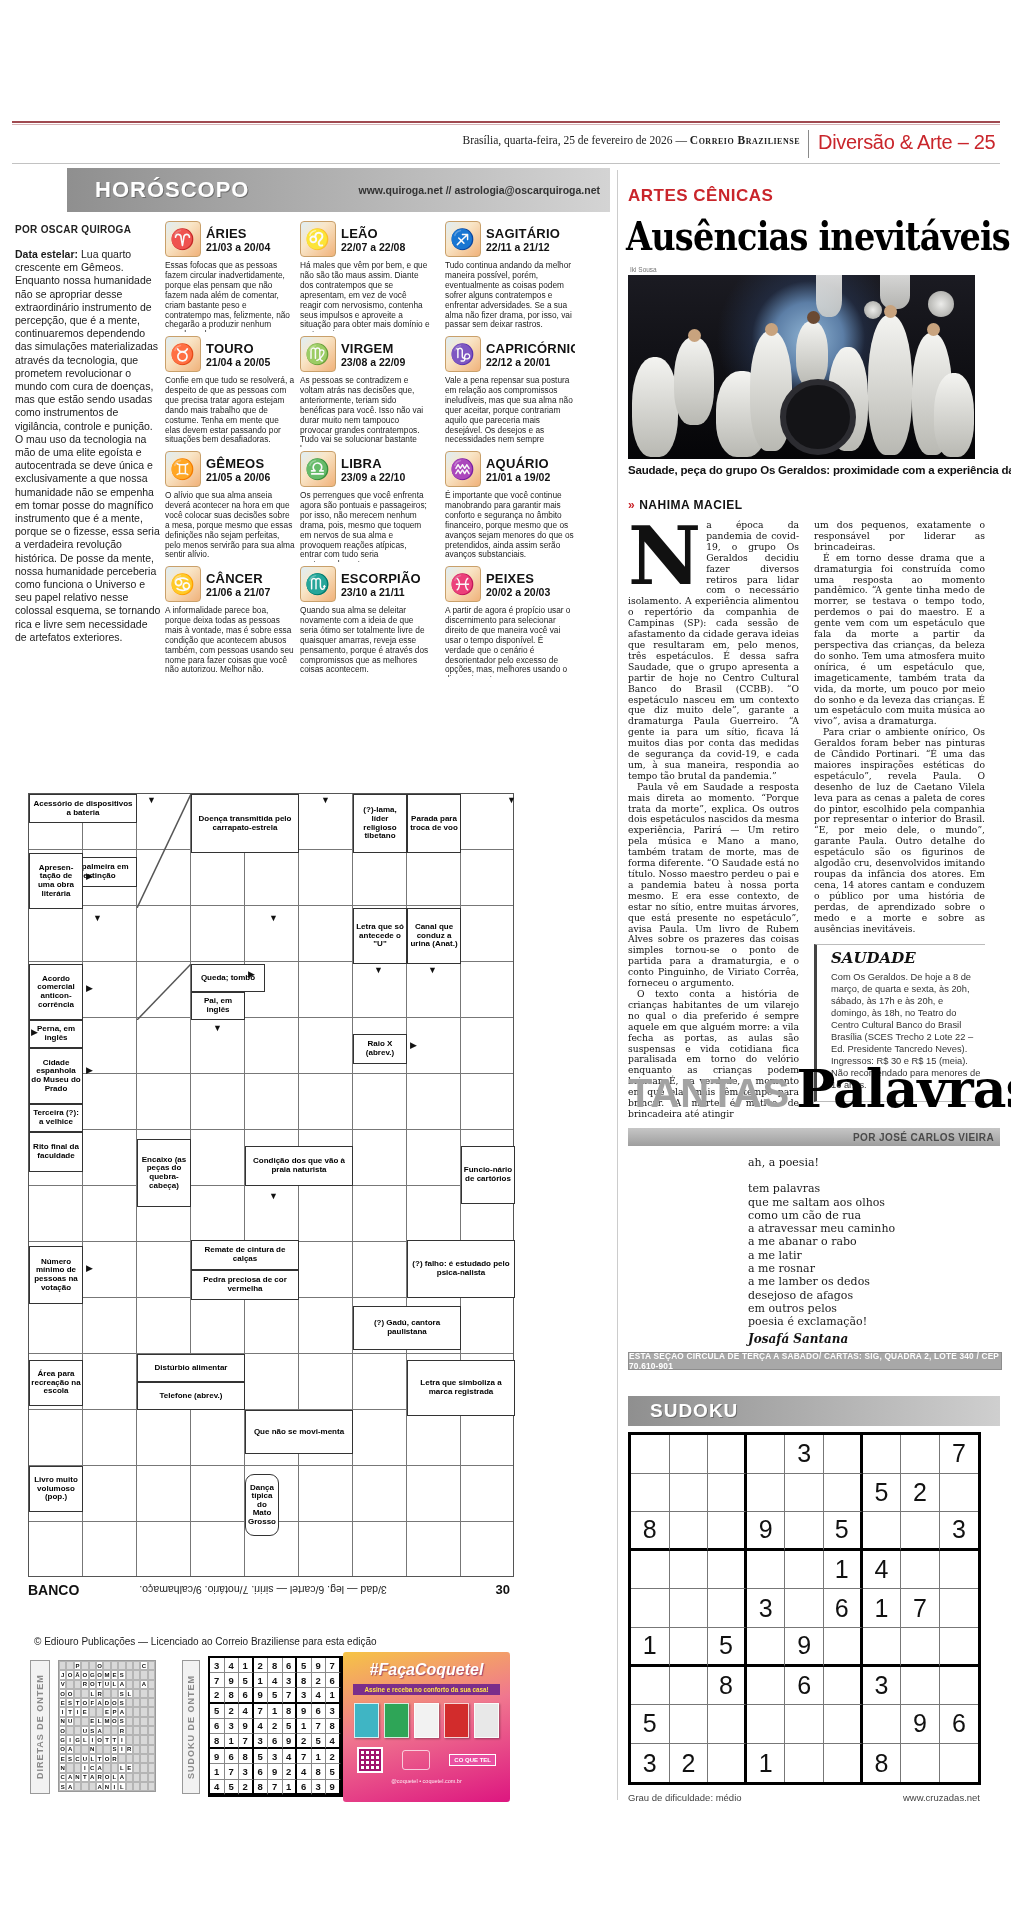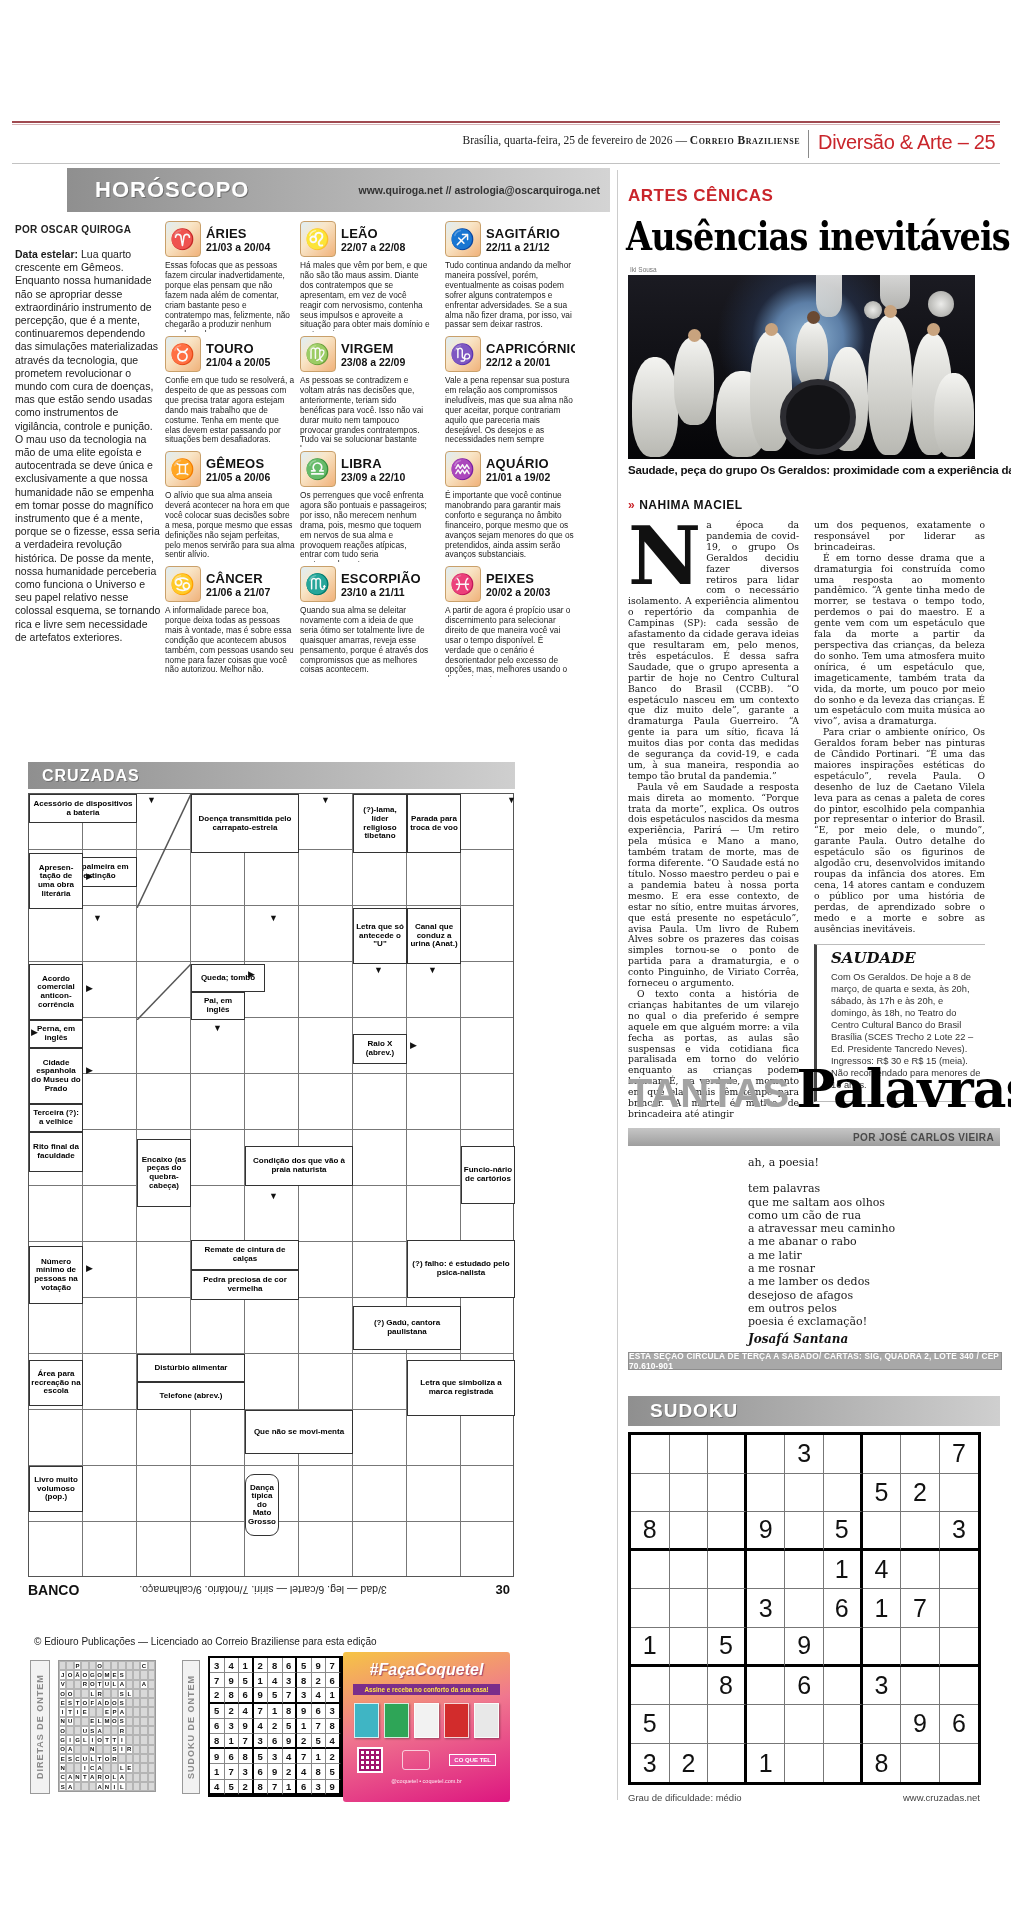--- a/index.html
+++ b/index.html
@@ -278,23 +278,20 @@
           <div class="sign-icon">♓</div>
           <div class="sign-title">
             <div class="sign-name">PEIXES</div>
             <div class="sign-dates">20/02 a 20/03</div>
           </div>
         </div>
         <div class="sign-text">A partir de agora é propício usar o discernimento para selecionar direito de que maneira você vai usar o tempo disponível. É verdade que o cenário é desorientador pelo excesso de opções, mas, melhores usando o discernimento.</div>
       </div>
     </div>
 
-  <div class="abs" id="cruzadas-bar">
-    <span id="cruzadas-title">CRUZADAS</span>
-  </div>
   <div class="abs" id="cw-grid">
       <div class="cw-diag" style="left: 108px; top: 0px; width: 54px; height: 114px;"><svg width="54" height="114">
           <line x1="0" y1="114" x2="54" y2="0" stroke="#555" stroke-width="1.5"></line>
         </svg></div>
       <div class="cw-diag" style="left: 108px; top: 170px; width: 54px; height: 56px;"><svg width="54" height="56">
           <line x1="0" y1="56" x2="54" y2="0" stroke="#555" stroke-width="1.5"></line>
         </svg></div>
       <div class="clue" style="left: 0px; top: 0px; width: 108px; height: 29px;">Acessório de dispositivos a bateria</div>
       <div class="clue" style="left: 0px; top: 29px; width: 108px; height: 30px; margin-top: 34px;">Produto de palmeira em risco de extinção</div>
       <div class="clue" style="left: 162px; top: 0px; width: 108px; height: 59px;">Doença transmitida pelo carrapato-estrela</div>

